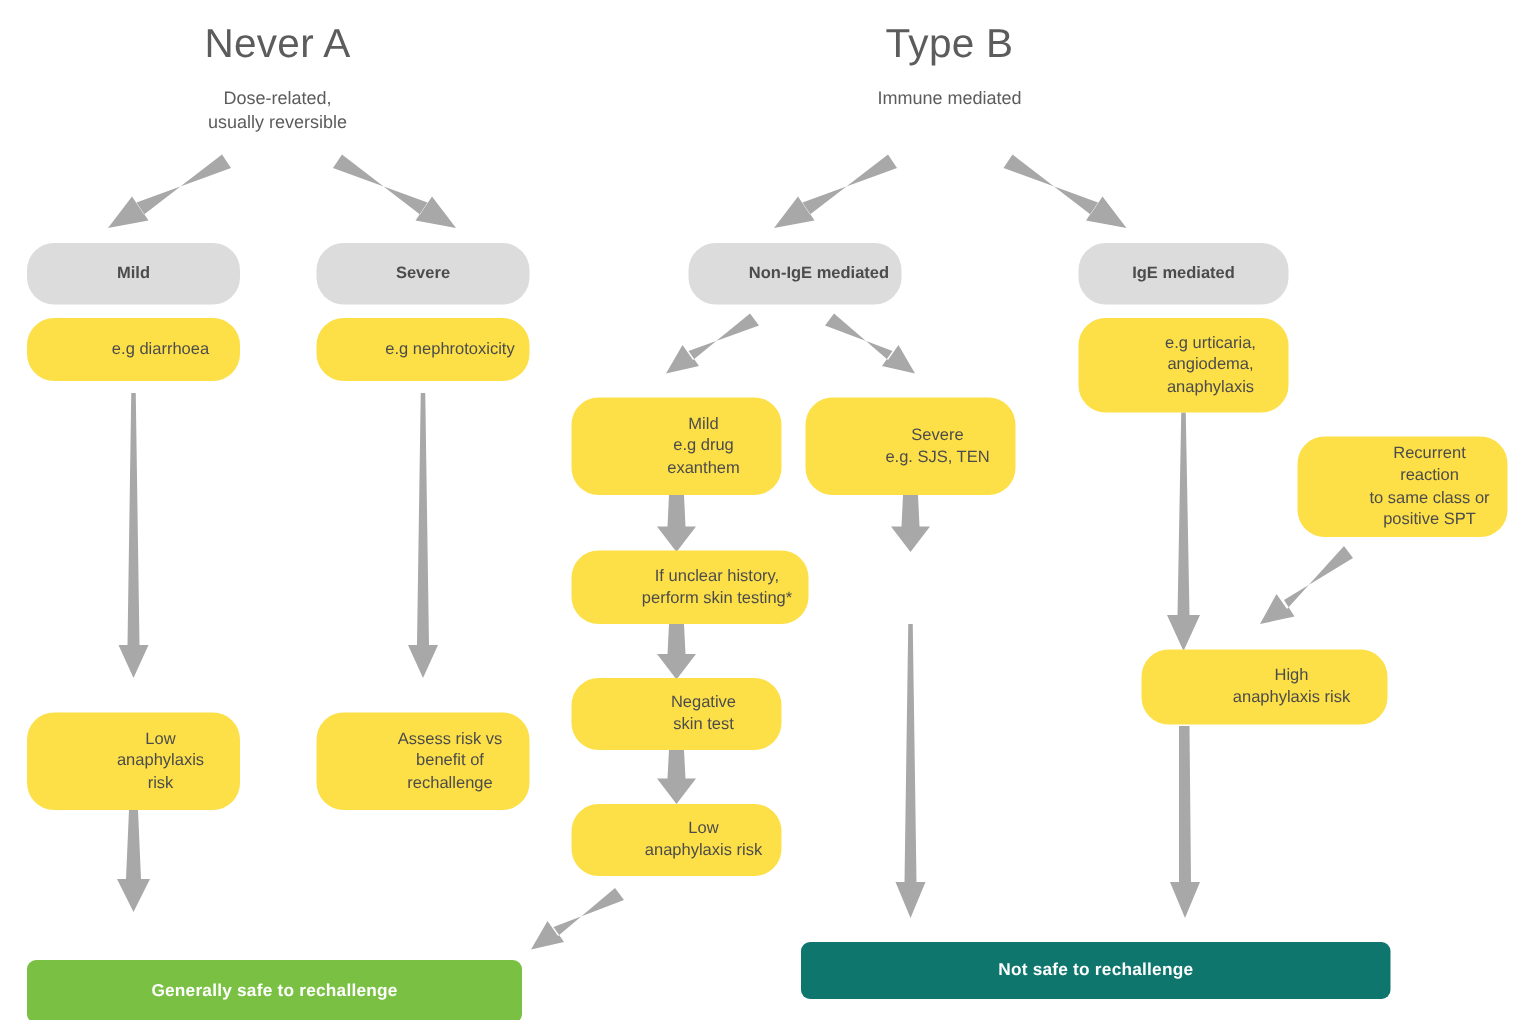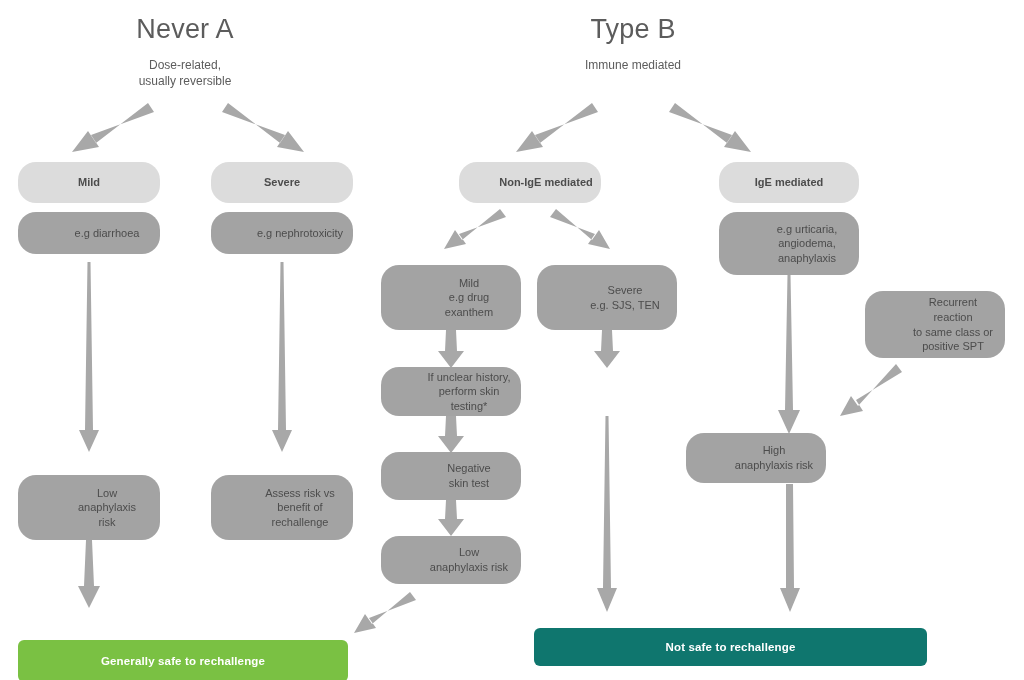--- a/index.html
+++ b/index.html
@@ -26,21 +26,21 @@
     position: absolute;
     border-radius: 18px;
     display: flex;
     align-items: center;
     justify-content: center;
     text-align: center;
     color: #4c4c4c;
     line-height: 1.32;
     padding: 4px 8px;
   }
-  .box-light { background: #a3a3a3; padding-left: 44px; }
+  .box-light { background: #fde047; padding-left: 44px; }
   .box-dark  { background: #dcdcdc; }
   .fs11  { font-size: 11px; }
   .fs11b { font-size: 11px; font-weight: bold; }
 
   .title {
     position: absolute;
     text-align: center;
     color: #5c5c5c;
     font-size: 27px;
     font-weight: normal;
@@ -168,21 +168,21 @@
   <div class="node box-light fs11 multi" style="left:211px; top:475px; width:142px; height:65px;">Assess risk vs
 benefit of
 rechallenge</div>
 
   <div class="node box-dark fs11b" style="left:459px; top:162px; width:142px; height:41px;padding-left:40px;">Non-IgE mediated</div>
 
   <div class="node box-light fs11 multi" style="left:381px; top:265px; width:140px; height:65px;">Mild
 e.g drug
 exanthem</div>
 
-  <div class="node box-light fs11 multi" style="left:381px; top:367px; width:140px; height:49px;">If unclear history,
+  <div class="node box-light fs11 multi" style="left:381px; top:367px; width:158px; height:49px;">If unclear history,
 perform skin testing*</div>
 
   <div class="node box-light fs11 multi" style="left:381px; top:452px; width:140px; height:48px;">Negative
 skin test</div>
 
   <div class="node box-light fs11 multi" style="left:381px; top:536px; width:140px; height:48px;">Low
 anaphylaxis risk</div>
 
   <div class="node box-light fs11 multi" style="left:537px; top:265px; width:140px; height:65px;">Severe
 e.g. SJS, TEN</div>
@@ -191,20 +191,20 @@
   <div class="node box-dark fs11b" style="left:719px; top:162px; width:140px; height:41px;">IgE mediated</div>
 
   <div class="node box-light fs11 multi" style="left:719px; top:212px; width:140px; height:63px;">e.g urticaria,
 angiodema,
 anaphylaxis</div>
 
   <div class="node box-light fs11 multi" style="left:865px; top:291px; width:140px; height:67px;">Recurrent reaction
 to same class or
 positive SPT</div>
 
-  <div class="node box-light fs11 multi" style="left:686px; top:433px; width:140px; height:50px;">High
+  <div class="node box-light fs11 multi" style="left:761px; top:433px; width:164px; height:50px;">High
 anaphylaxis risk</div>
 
   <div class="bar" style="left:18px; top:628px; width:330px; height:42px; background:#7ac143;margin-top:12px;">Generally safe to rechallenge</div>
 
   <div class="bar" style="left:534px; top:628px; width:393px; height:38px; background:#0f766e;">Not safe to rechallenge</div>
 
 </div>
 
 </body></html>

